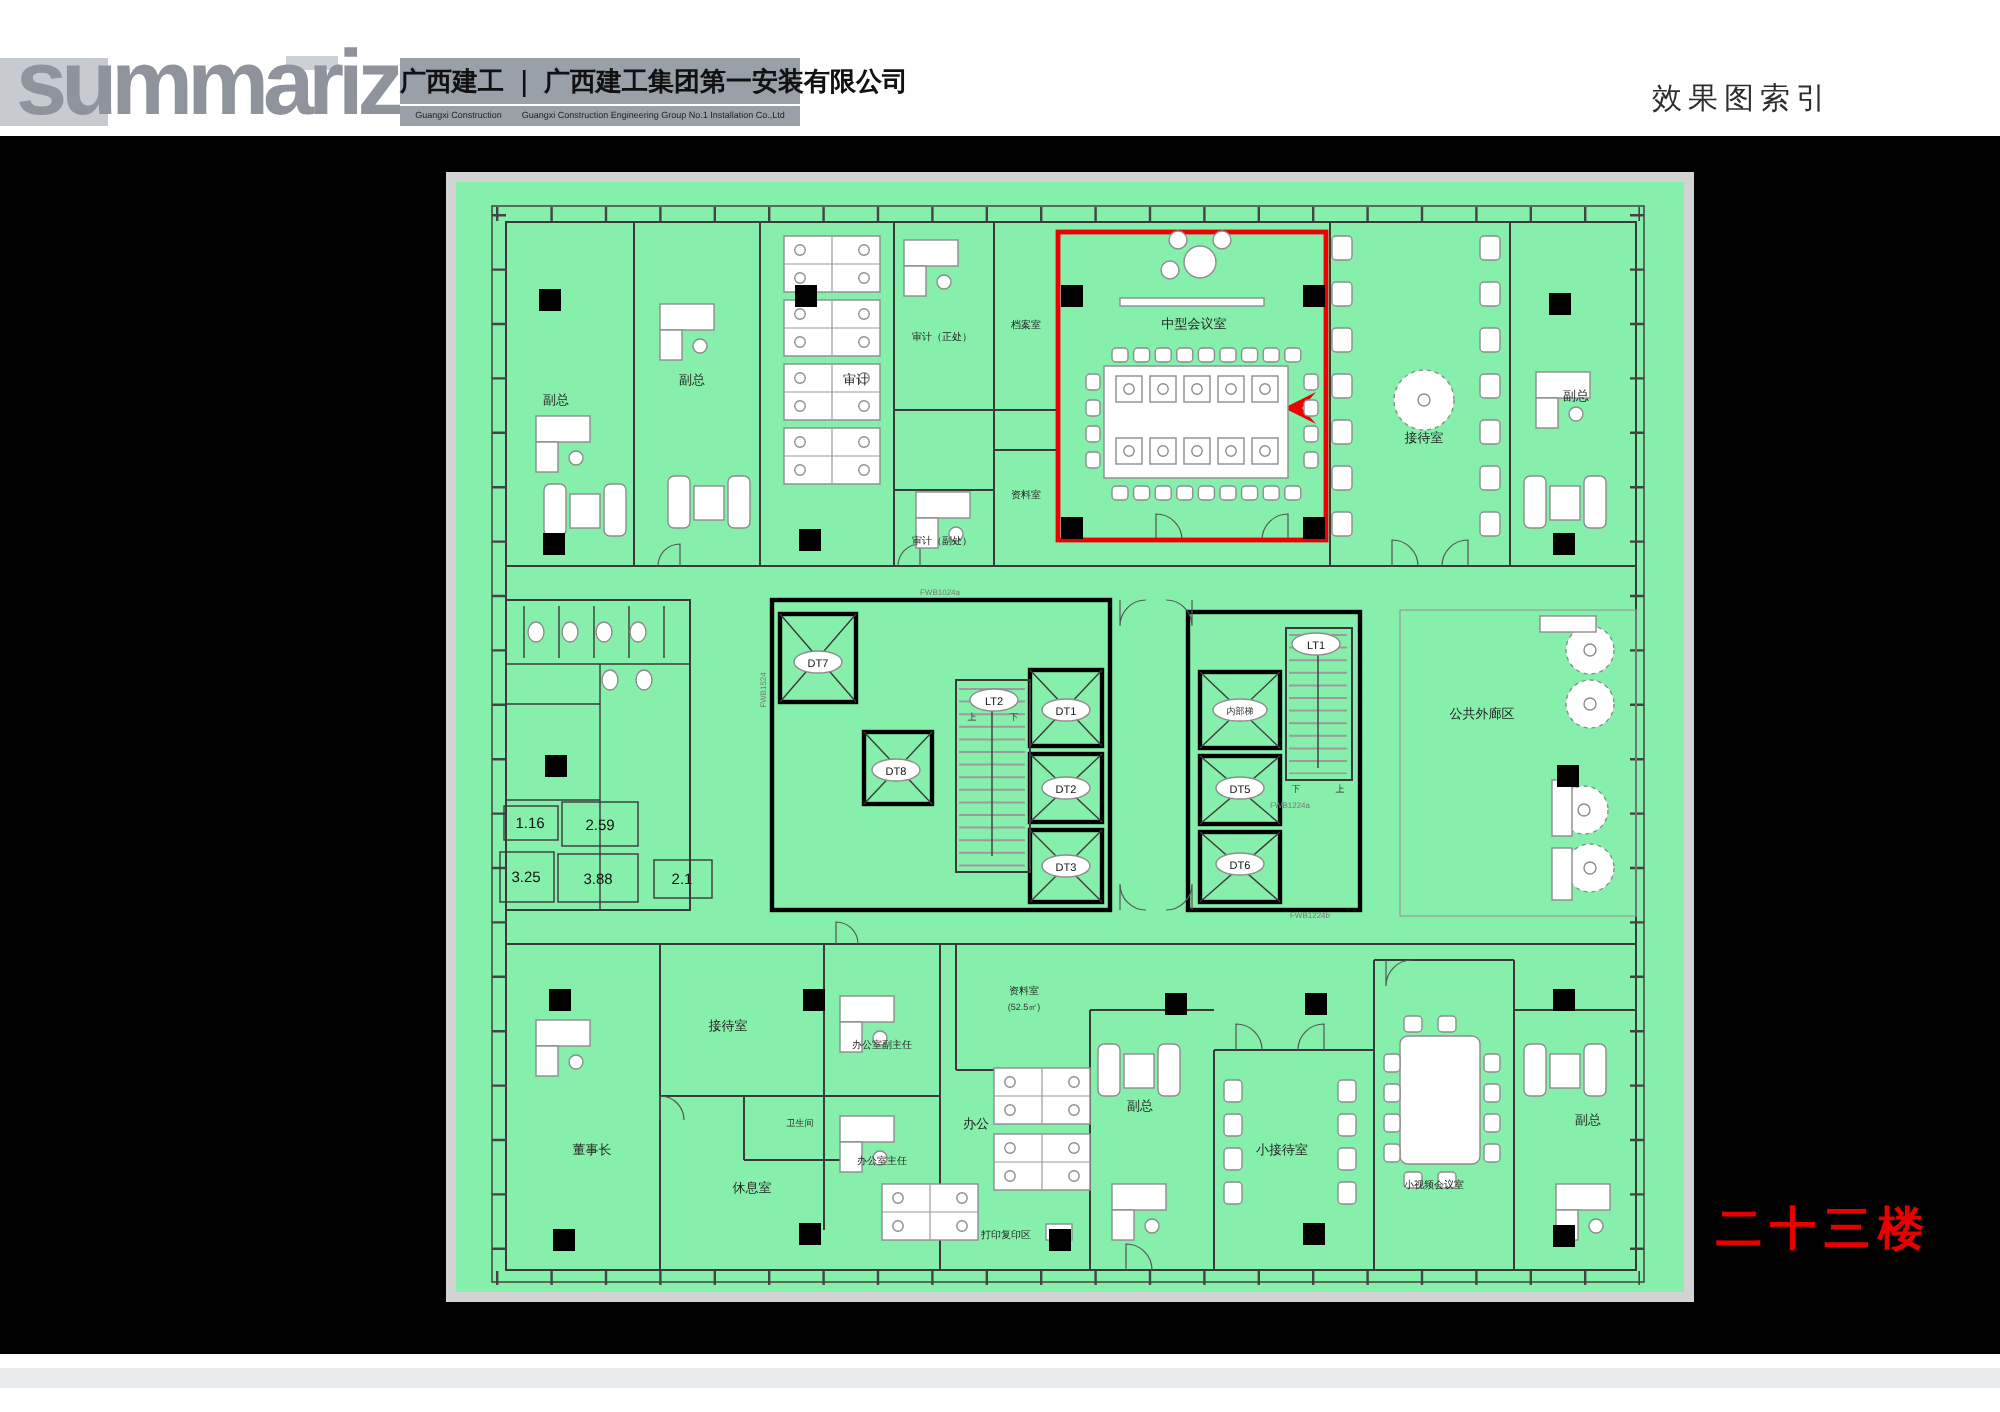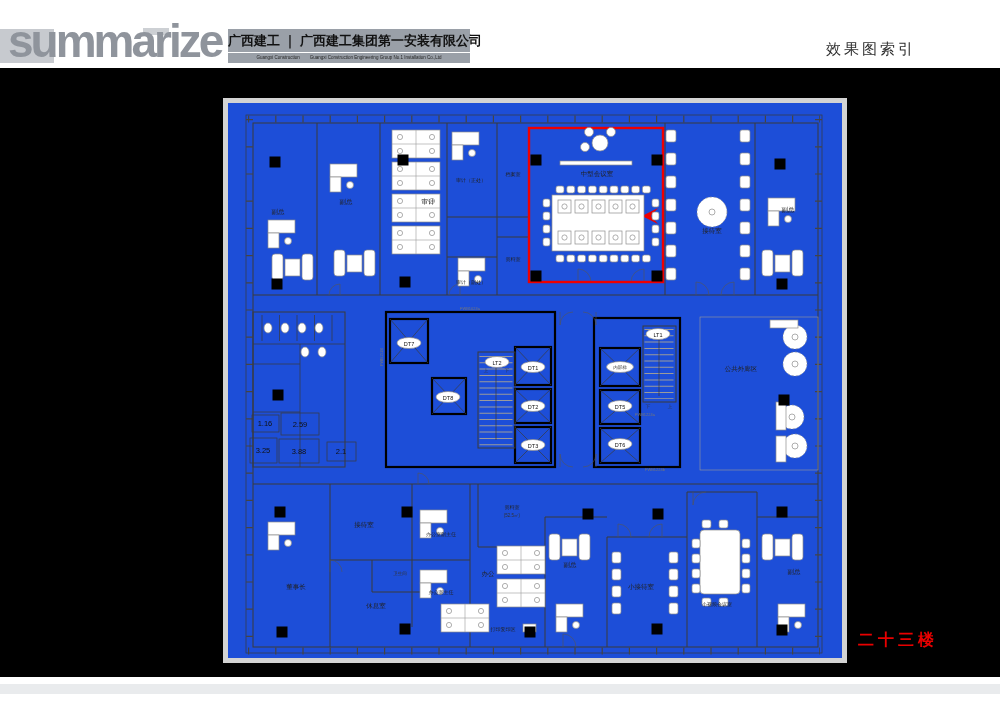--- a/index.html
+++ b/index.html
@@ -4,34 +4,34 @@
 <style>
   html,body{margin:0;padding:0;background:#fff;}
   .page{position:relative;width:1000px;height:706px;background:#fff;overflow:hidden;
         font-family:"Liberation Sans","DejaVu Sans",sans-serif;}
   
   .hdr{position:absolute;left:0;top:0;width:1000px;height:68px;background:#fff;}
   .logo-block1{position:absolute;left:0;top:29px;width:54px;height:34px;background:#c7cacf;}
   .logo-block2{position:absolute;left:143px;top:28px;width:26px;height:7px;background:#cdd0d4;}
   .logo{position:absolute;left:8px;top:18px;font-size:46px;font-weight:bold;
         letter-spacing:-3px;color:#8f949c;line-height:46px;}
-  .coband{position:absolute;left:200px;top:29px;width:242px;height:34px;background:#9aa0a8;margin-left:28px;}
+  .coband{position:absolute;left:200px;top:29px;width:200px;height:34px;background:#9aa0a8;}
   .coband .cn{display:block;height:23px;line-height:24px;text-align:center;color:#111;
         font-weight:bold;font-size:13px;border-bottom:1px solid #fff;white-space:nowrap;}
   .coband .en{display:block;height:10px;line-height:9px;text-align:center;color:#222;
         font-size:4.5px;white-space:pre;letter-spacing:0;}
   .pagetitle{position:absolute;left:826px;top:40px;font-size:15px;color:#2e2e2e;
         letter-spacing:3px;text-align:center;}
   
   .canvas{position:absolute;left:0;top:68px;width:1000px;height:609px;background:#000;}
   .bottomstrip{position:absolute;left:0;top:684px;width:1000px;height:10px;background:#e9ebed;}
   
-  .sheet{position:absolute;left:223px;top:86px;width:624px;height:565px;background:#1d4ed8;
-        border:5px solid #d3d3d3;box-sizing:border-box;margin-top:12px;}
-  .floor-label{position:absolute;left:858px;top:630px;color:#e80000;font-size:16px;
+  .sheet{position:absolute;left:223px;top:86px;width:624px;height:565px;background:#86efac;
+        border:5px solid #d3d3d3;box-sizing:border-box;}
+  .floor-label{position:absolute;left:858px;top:599px;color:#e80000;font-size:23px;
         letter-spacing:4px;font-weight:bold;}
   
   .w{stroke:#3b3b3b;stroke-width:1;fill:none;}
   .w2{stroke:#3b3b3b;stroke-width:.7;fill:none;}
   .thin{stroke:#9a9a9a;stroke-width:.6;fill:none;}
   .core{stroke:#000;stroke-width:2.2;fill:none;}
   .furn{stroke:#8d8d8d;stroke-width:.7;fill:#fff;}
   .lbl{font-size:6.5px;fill:#222;text-anchor:middle;}
   .lbl5{font-size:5px;fill:#222;text-anchor:middle;}
   .lbl45{font-size:4.5px;fill:#333;text-anchor:middle;}

